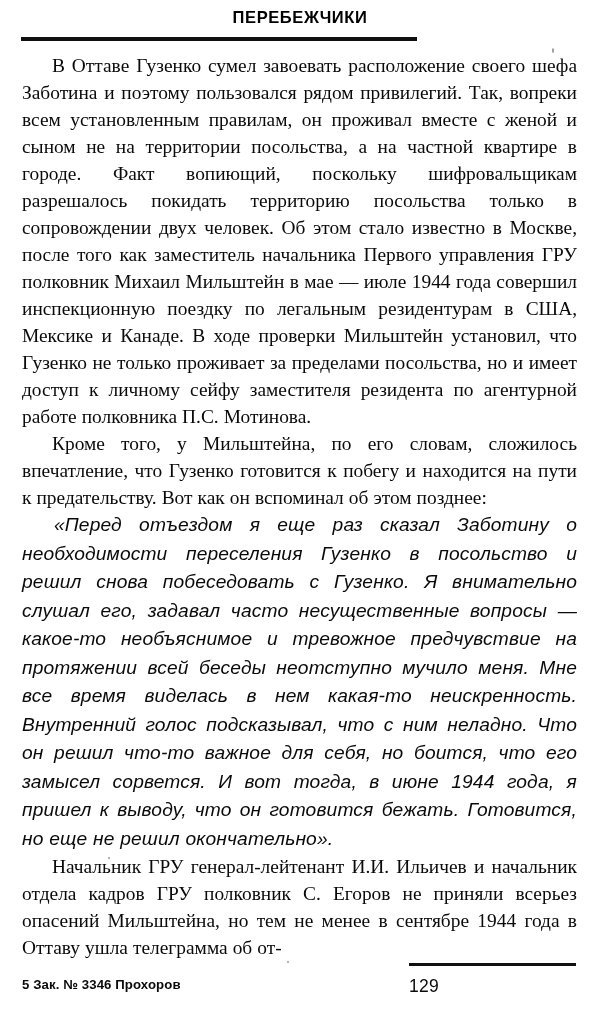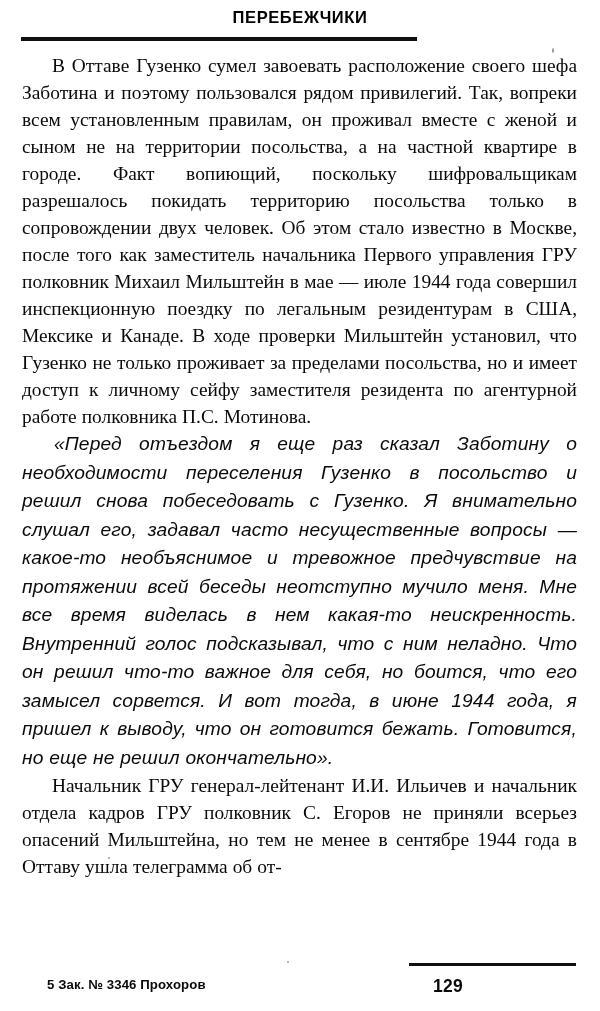--- a/index.html
+++ b/index.html
@@ -92,33 +92,31 @@
 
   .signature {
     position: absolute;
     left: 22px;
     top: 977px;
     font-family: "Liberation Sans", "DejaVu Sans", sans-serif;
     font-weight: bold;
     font-size: 13.2px;
     letter-spacing: 0.1px;
     color: #0a0a0a;
-    margin-left: 25px;
   }
 
   .folio {
     position: absolute;
     left: 409px;
     top: 976px;
     font-family: "Liberation Sans", "DejaVu Sans", sans-serif;
-    font-weight: bold;
+    font-weight: normal;
     font-size: 17.5px;
     letter-spacing: 0.3px;
     color: #0a0a0a;
-    margin-left: 24px;
   }
 
   
   .speck {
     position: absolute;
     background: #9a9a9a;
     border-radius: 50%;
     pointer-events: none;
   }
 </style>
@@ -126,20 +124,21 @@
 <body>
 
 <div class="page">
 
   <div class="running-head">ПЕРЕБЕЖЧИКИ</div>
 
   <div class="head-rule"></div>
 
   <div class="column">
     <p class="cont">В Оттаве Гузенко сумел завоевать расположение своего шефа Заботина и поэтому пользовался рядом привилегий. Так, вопреки всем установленным правилам, он проживал вместе с женой и сыном не на территории посольства, а на частной квартире в городе. Факт вопиющий, поскольку шифровальщикам разрешалось покидать территорию посольства только в сопровождении двух человек. Об этом стало известно в Москве, после того как заместитель начальника Первого управления ГРУ полковник Михаил Мильштейн в мае — июле 1944 года совершил инспекционную поездку по легальным резидентурам в США, Мексике и Канаде. В ходе проверки Мильштейн установил, что Гузенко не только проживает за пределами посольства, но и имеет доступ к личному сейфу заместителя резидента по агентурной работе полковника П.С. Мотинова.</p>
+    <p class="cont">Кроме того, у Мильштейна, по его словам, сложилось впечатление, что Гузенко готовится к побегу и находится на пути к предательству. Вот как он вспоминал об этом позднее:</p>
     <p class="quote">«Перед отъездом я еще раз сказал Заботину о необходимости переселения Гузенко в посольство и решил снова побеседовать с Гузенко. Я внимательно слушал его, задавал часто несущественные вопросы — какое-то необъяснимое и тревожное предчувствие на протяжении всей беседы неотступно мучило меня. Мне все время виделась в нем какая-то неискренность. Внутренний голос подсказывал, что с ним неладно. Что он решил что-то важное для себя, но боится, что его замысел сорвется. И вот тогда, в июне 1944 года, я пришел к выводу, что он готовится бежать. Готовится, но еще не решил окончательно».</p>
     <p class="cont">Начальник ГРУ генерал-лейтенант И.И. Ильичев и начальник отдела кадров ГРУ полковник С. Егоров не приняли всерьез опасений Мильштейна, но тем не менее в сентябре 1944 года в Оттаву ушла телеграмма об от-</p>
   </div>
 
   <div class="foot-rule"></div>
 
   <div class="signature">5 Зак. № 3346 Прохоров</div>
 
   <div class="folio">129</div>
 

